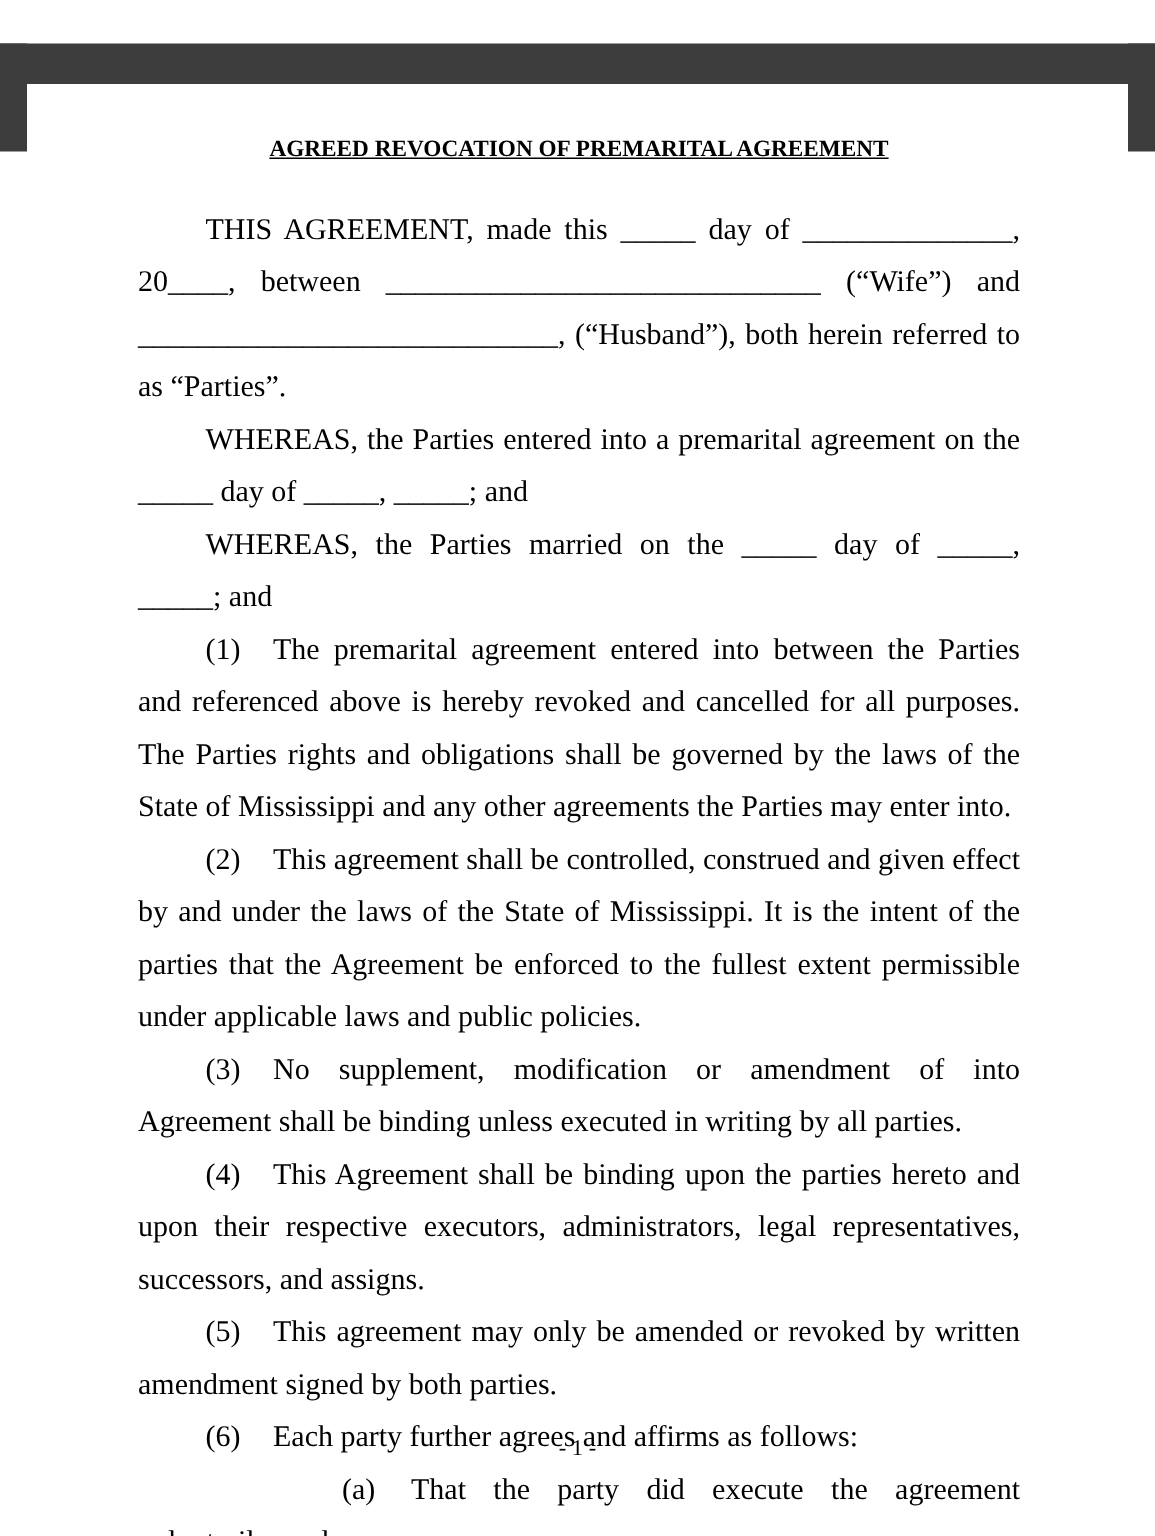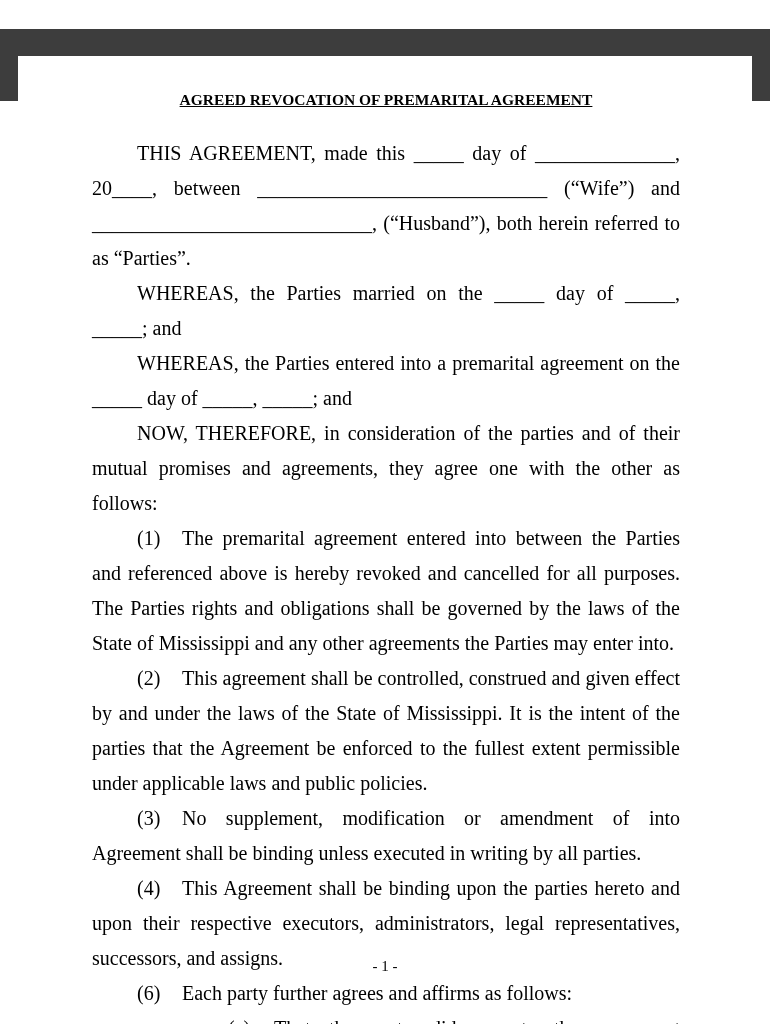--- a/index.html
+++ b/index.html
@@ -95,43 +95,45 @@
 <div class="edge-top"></div>
 <div class="edge-left"></div>
 <div class="edge-right"></div>
 
 <div class="content">
 
   <div class="doc-title">AGREED REVOCATION OF PREMARITAL AGREEMENT</div>
 
   <p class="para indent">THIS AGREEMENT, made this _____ day of ______________, 20____, between _____________________________ (“Wife”) and ____________________________, (“Husband”), both herein referred to as “Parties”.</p>
 
+  <p class="para indent">WHEREAS, the Parties entered into a premarital agreement on the _____ day of _____, _____; and</p>
+
   <p class="para indent">WHEREAS, the Parties married on the _____ day of _____, _____; and</p>
 
-  <p class="para indent">WHEREAS, the Parties entered into a premarital agreement on the _____ day of _____, _____; and</p>
 
-
-  <p class="para indent">NOW, THEREFORE, in consideration of the parties and of their mutual promises and agreements, they agree one with the other as follows:</p>
 
   <p class="para num-para">
     <span class="num">(1)</span><span>The premarital agreement entered into between the Parties and referenced above is hereby revoked and cancelled for all purposes.  The Parties rights and obligations shall be governed by the laws of the State of Mississippi and any other agreements the Parties may enter into.</span>
   </p>
 
   <p class="para num-para">
     <span class="num">(2)</span><span>This agreement shall be controlled, construed and given effect by and under the laws of the State of Mississippi.  It is the intent of the parties that the Agreement be enforced to the fullest extent permissible under applicable laws and public policies.</span>
   </p>
 
   <p class="para num-para">
     <span class="num">(3)</span><span>No supplement, modification or amendment of into Agreement shall be binding unless executed in writing by all parties.</span>
   </p>
 
   <p class="para num-para">
     <span class="num">(4)</span><span>This Agreement shall be binding upon the parties hereto and upon their respective executors, administrators, legal representatives, successors, and assigns.</span>
   </p>
 
+  <p class="para num-para">
+    <span class="num">(5)</span><span>This agreement may only be amended or revoked by written amendment signed by both parties.</span>
+  </p>
 
   <p class="para num-para">
     <span class="num">(6)</span><span>Each party further agrees and affirms as follows:</span>
   </p>
 
   <p class="para sub-para">
     <span class="num">(a)</span><span>That the party did execute the agreement voluntarily; and</span>
   </p>
 
 </div>

